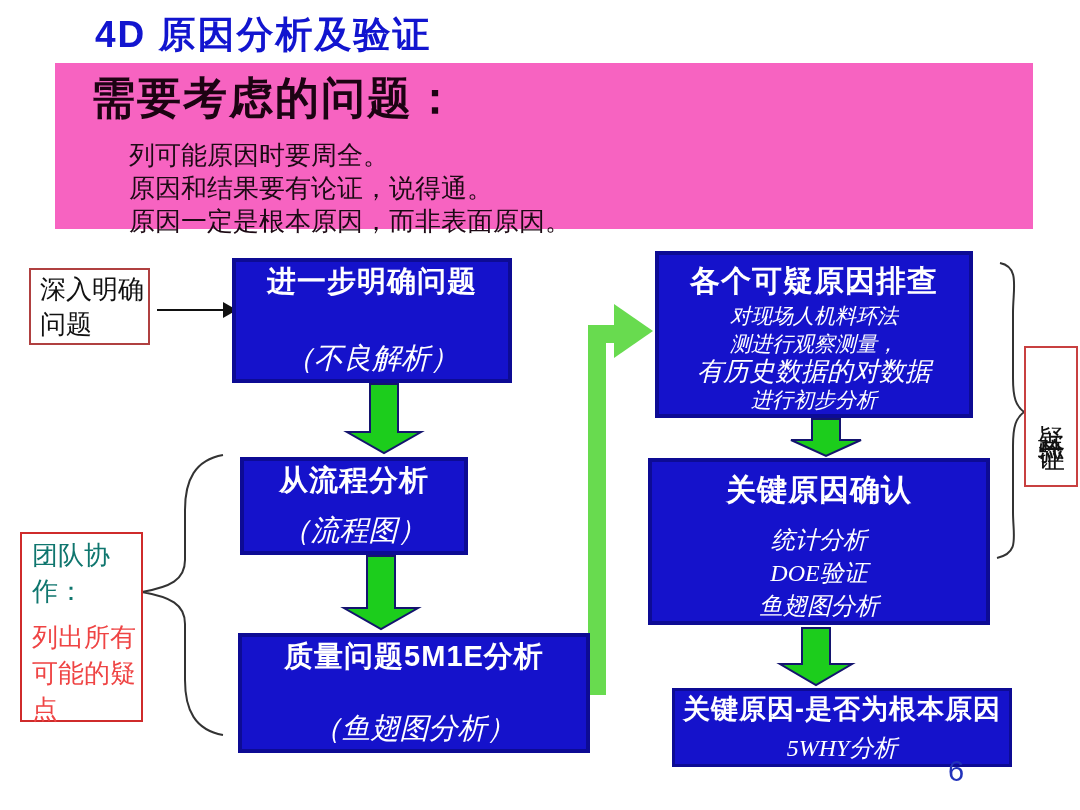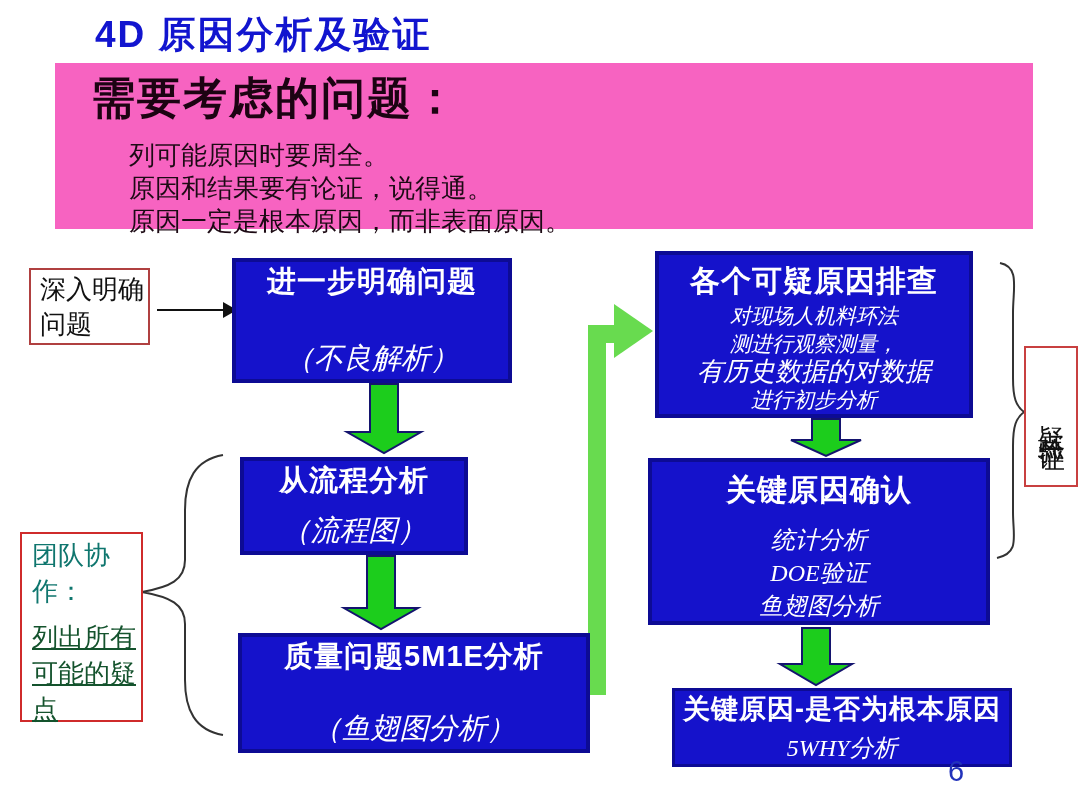--- a/index.html
+++ b/index.html
@@ -64,21 +64,21 @@
     left:29px;top:268px;width:121px;height:77px;
     border:2px solid #B04040;
     font-size:26px;line-height:35px;padding:2px 0 0 9px;
   }
   .note-team{
     left:20px;top:532px;width:123px;height:190px;
     border:2px solid #CF2B2B;
     font-size:26px;line-height:36px;padding:4px 0 0 10px;
   }
   .note-team .team-title{color:#0f766e;}
-  .note-team .team-body{color:#14532d;margin-top:10px;text-decoration:underline;}
+  .note-team .team-body{color:#ef4444;margin-top:10px;}
   .note-verify{
     left:1024px;top:346px;width:54px;height:141px;
     border:2px solid #C84040;
     font-size:27px;color:#111111;
     display:flex;align-items:center;justify-content:center;
   }
   .vertical-text{
     writing-mode:vertical-rl;text-orientation:upright;
     letter-spacing:7px;line-height:1;
   }

